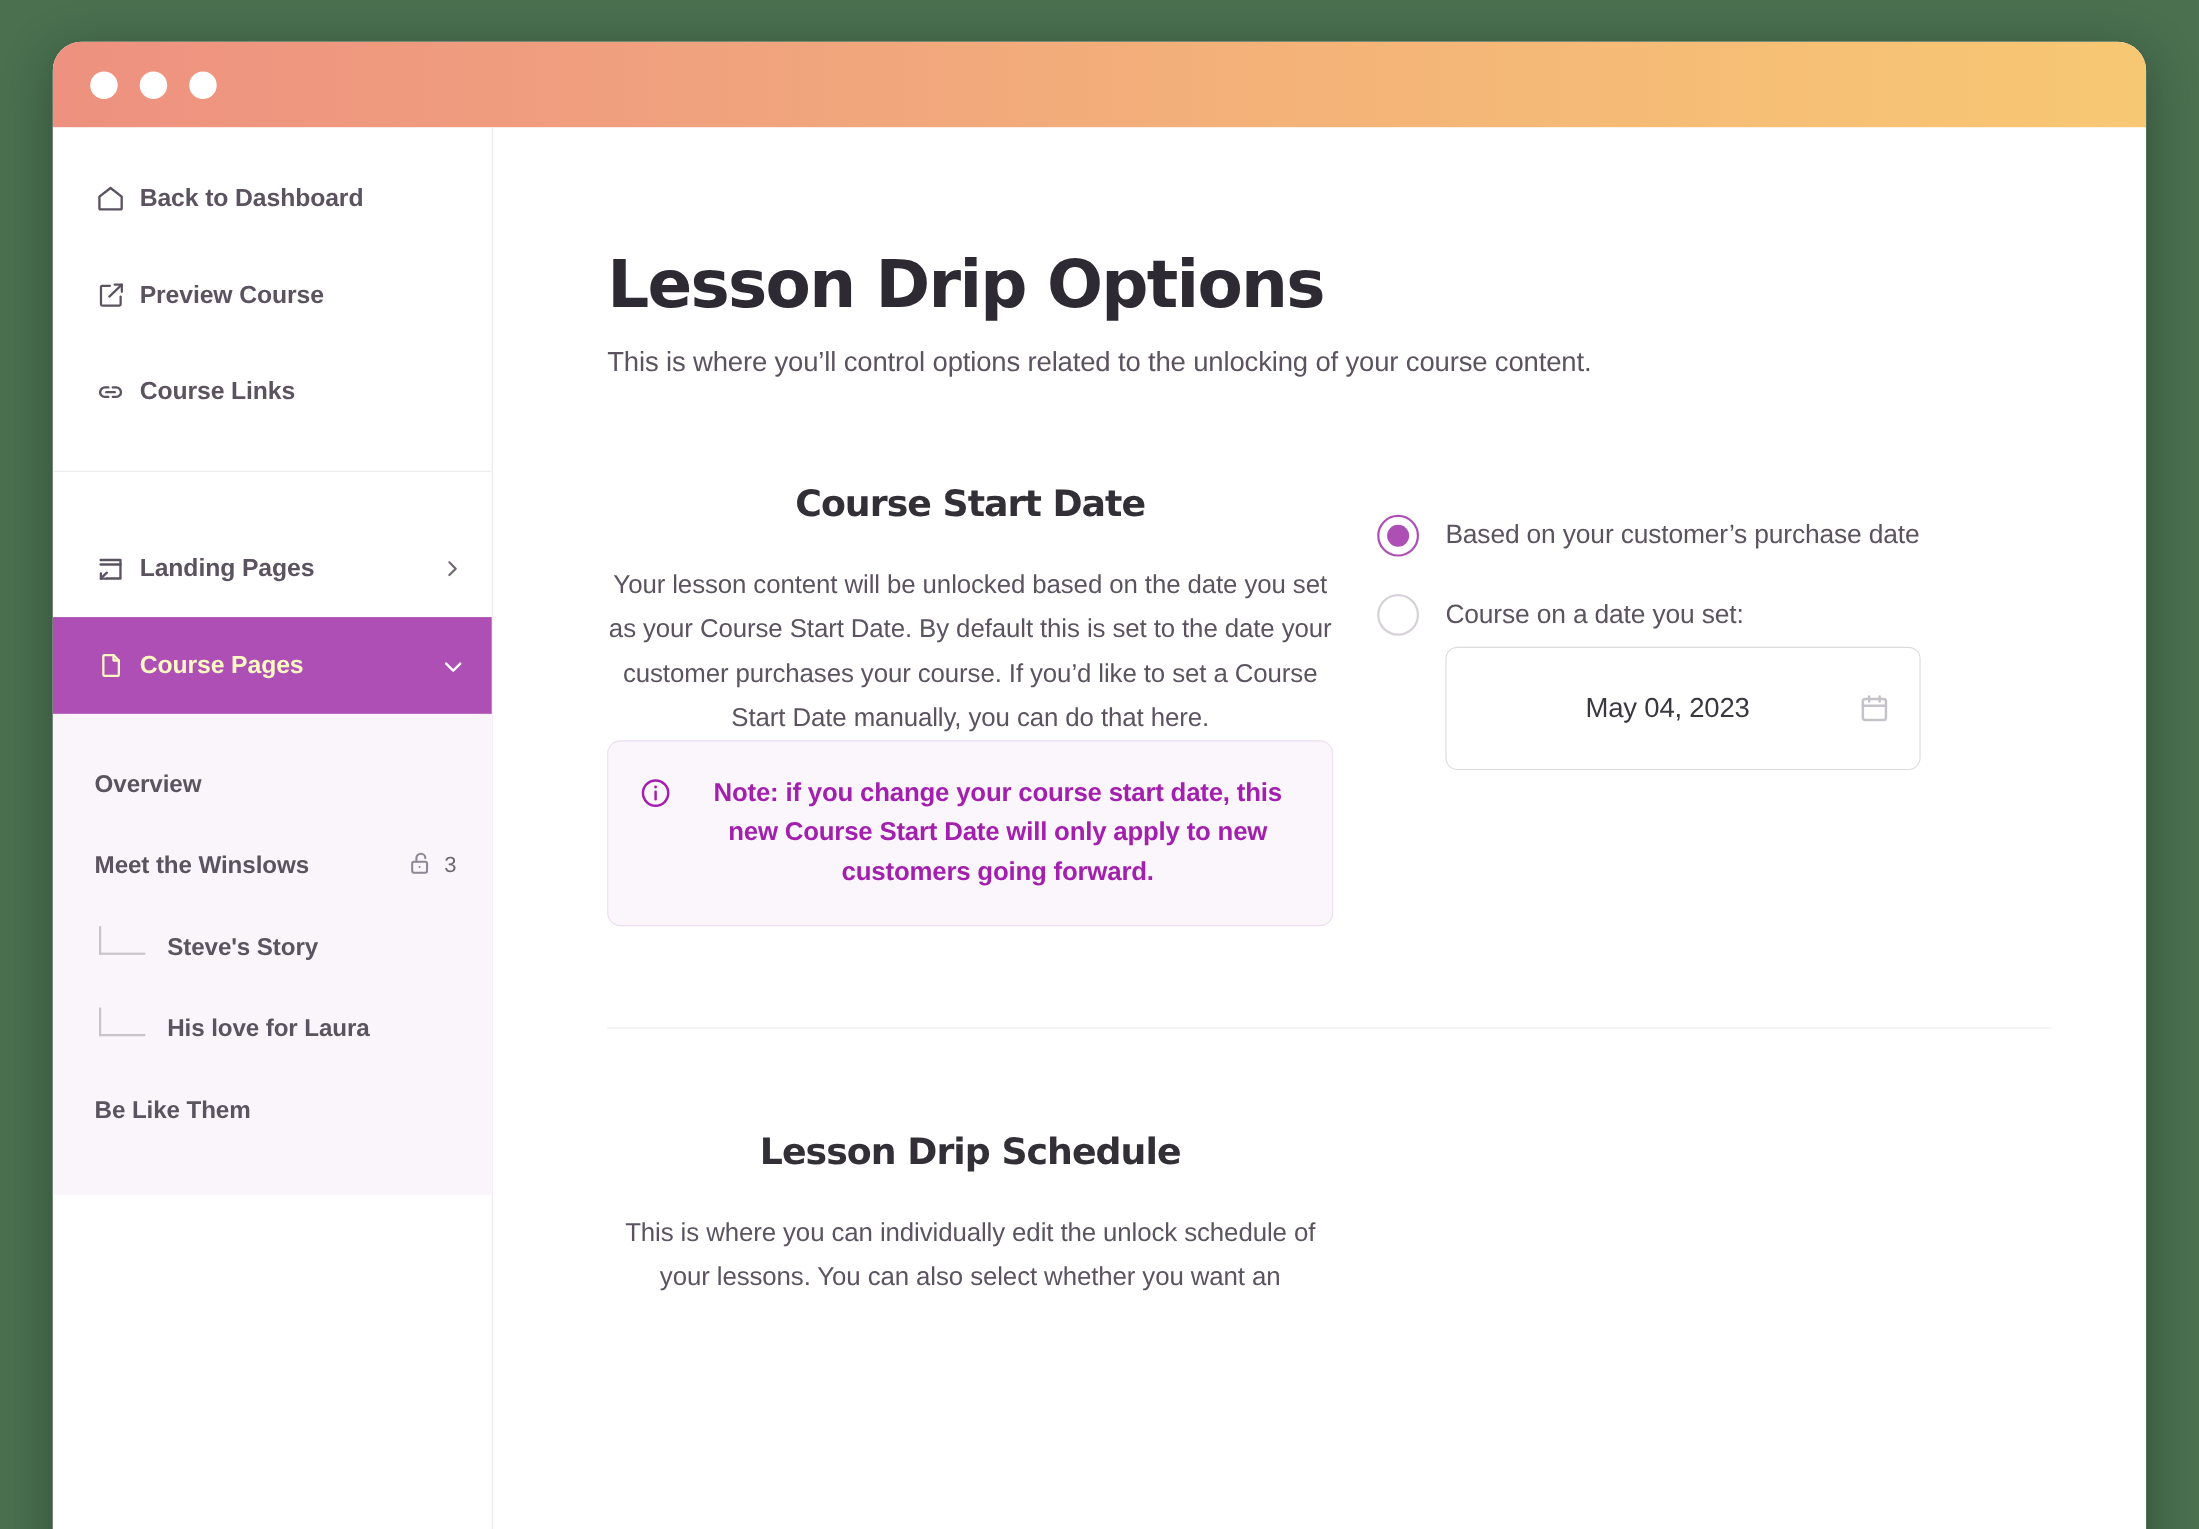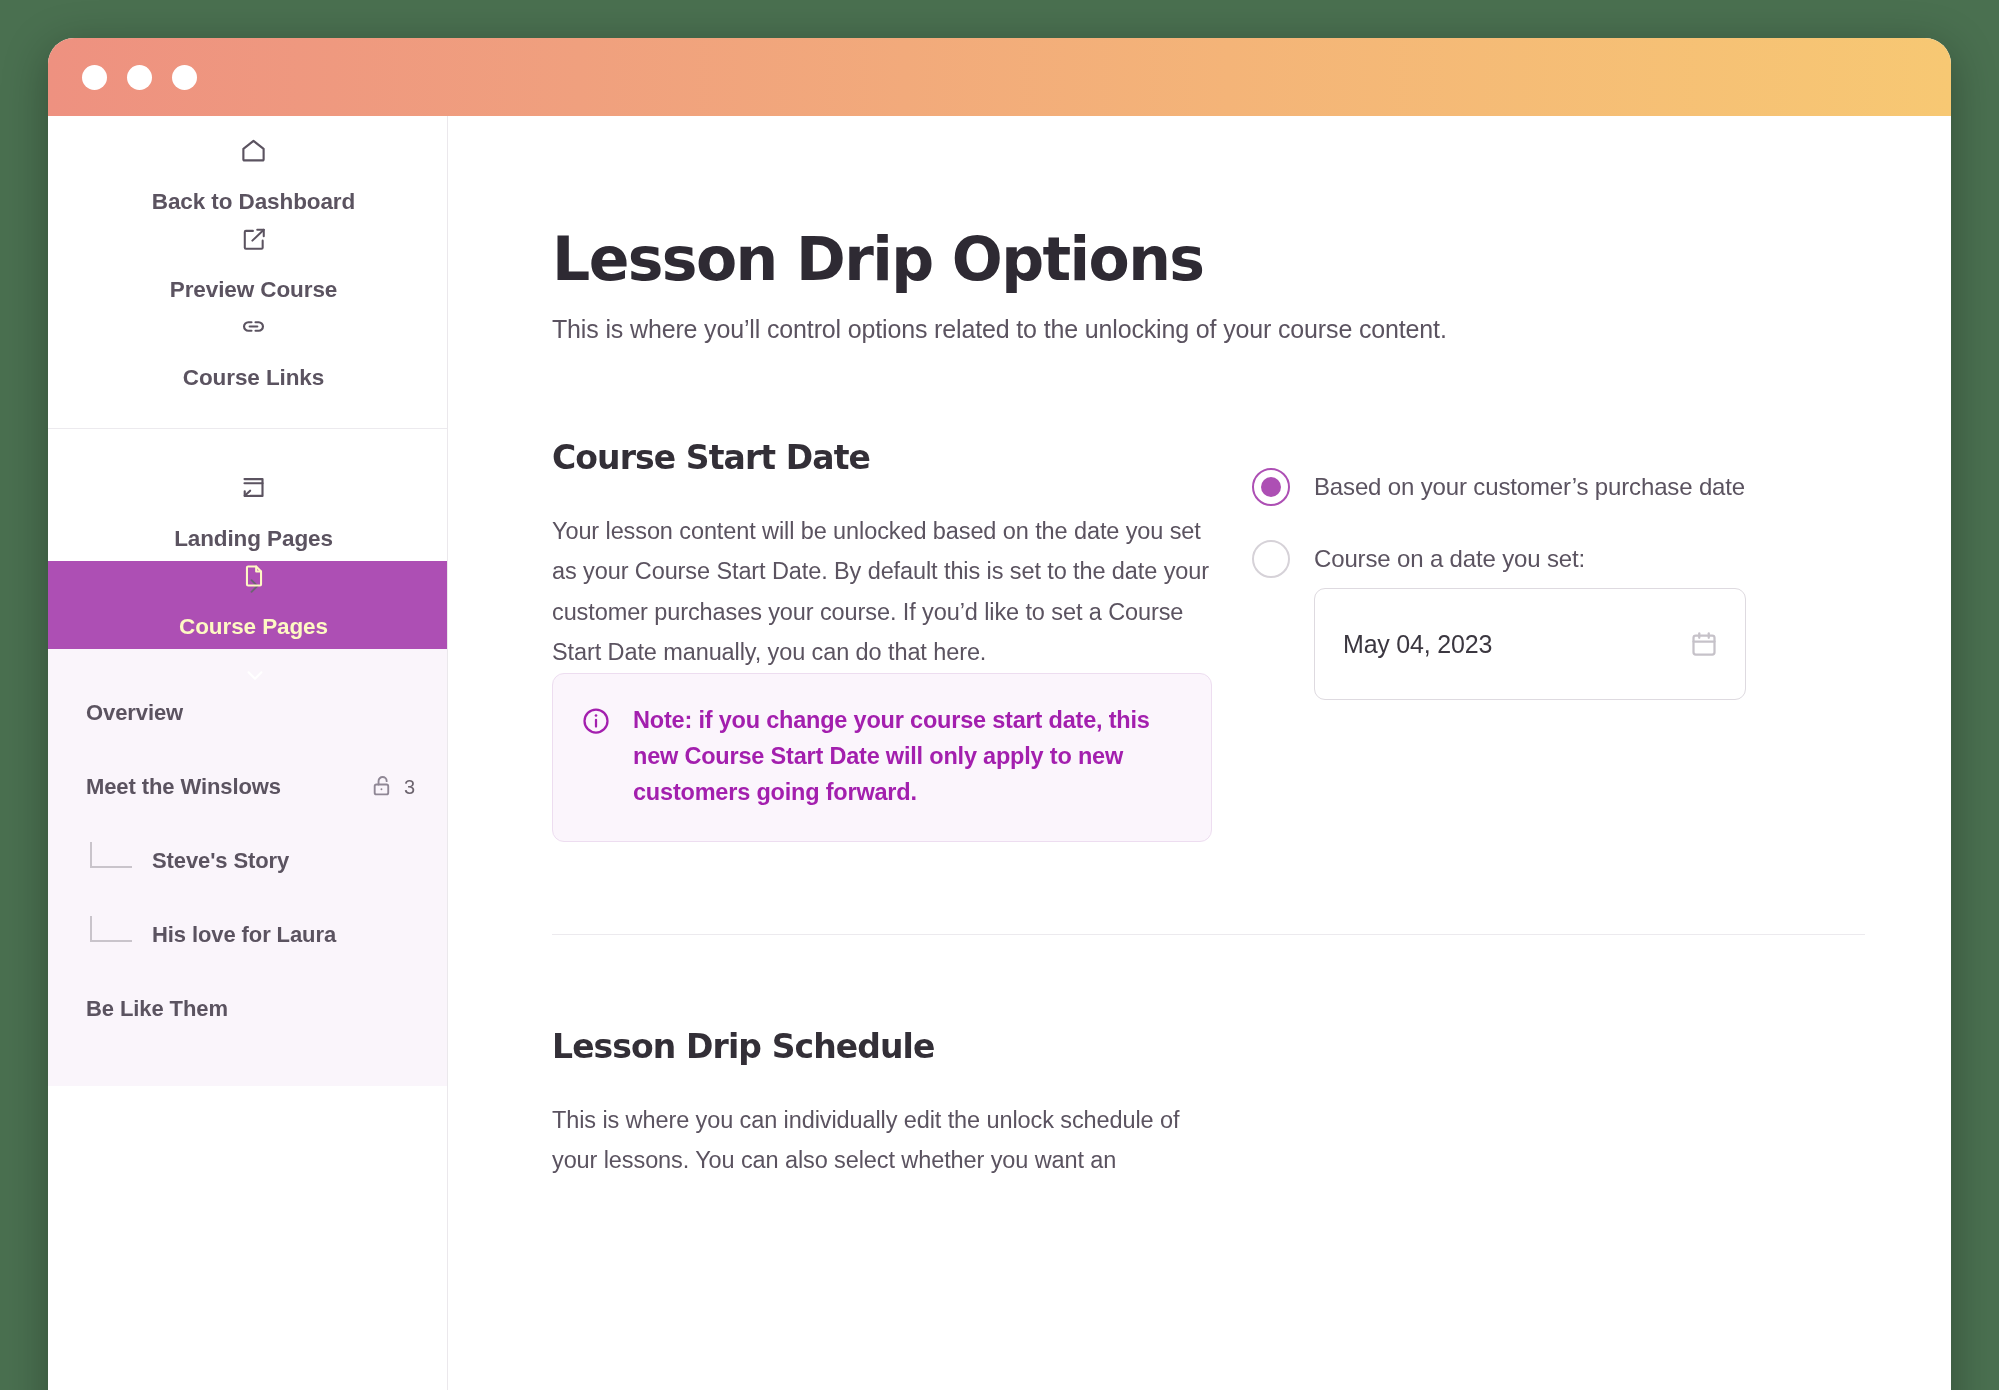--- a/index.html
+++ b/index.html
@@ -53,23 +53,22 @@
   .nav-divider {
     height: 1px;
     background: #eceaee;
     margin: 28px 0 0 0;
   }
   .nav-item {
     display: flex;
     align-items: center;
     height: 88px;
     padding: 0 26px 0 38px;
-    gap: 24px;
+    gap: 12px;
     cursor: pointer;
-    flex-direction: column;
   }
   .nav-item .label {
     font-size: 22.5px;
     font-weight: 700;
     color: #5b5360;
     letter-spacing: -0.1px;
     flex: 1;
   }
   .nav-icon {
     width: 29px; height: 29px;
@@ -135,21 +134,21 @@
     letter-spacing: -1.6px;
     line-height: 1.05;
   }
   .page-subtitle {
     margin-top: 24px;
     font-size: 25px;
     color: #5b5360;
     letter-spacing: -0.15px;
   }
 
-  .section { margin-top: 94px; display: flex; gap: 40px; }
+  .section { margin-top: 94px; display: flex; gap: 40px; text-align: center; }
   .section-left { width: 660px; flex: 0 0 660px; }
   .section-right { flex: 1; padding-top: 30px; }
 
   h2.section-title {
     font-family: "DejaVu Sans", sans-serif;
     font-size: 33px;
     font-weight: 700;
     color: #332f37;
     letter-spacing: -0.9px;
   }

